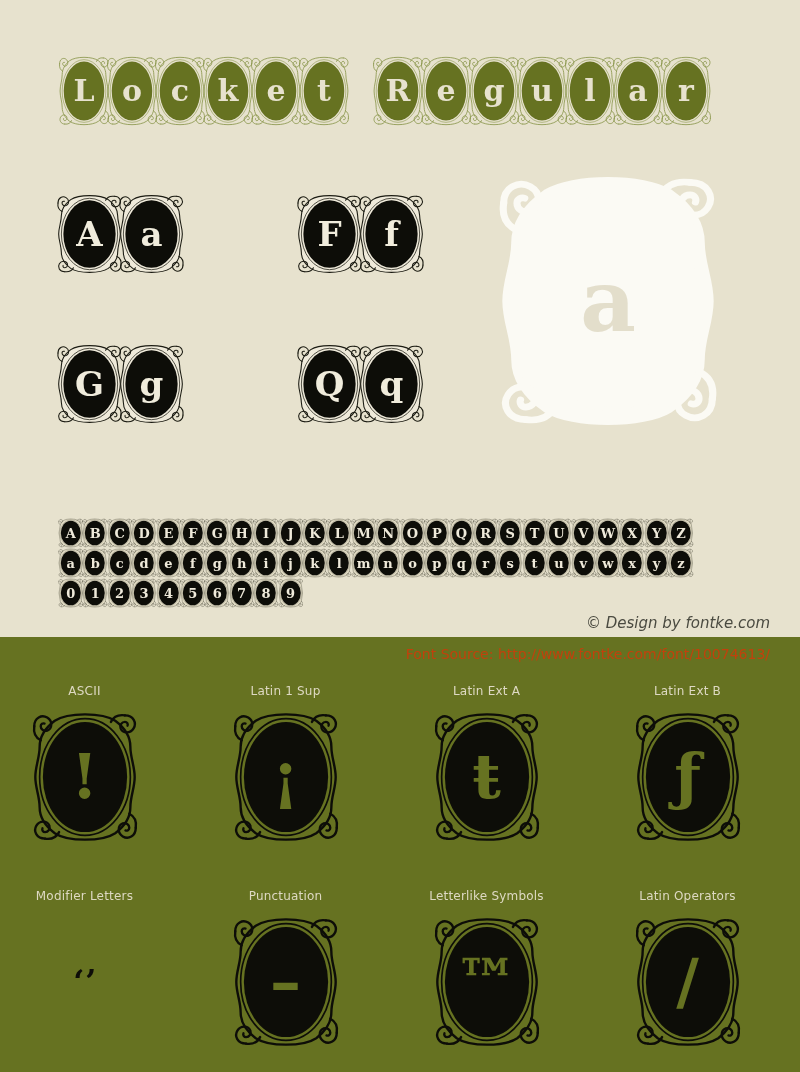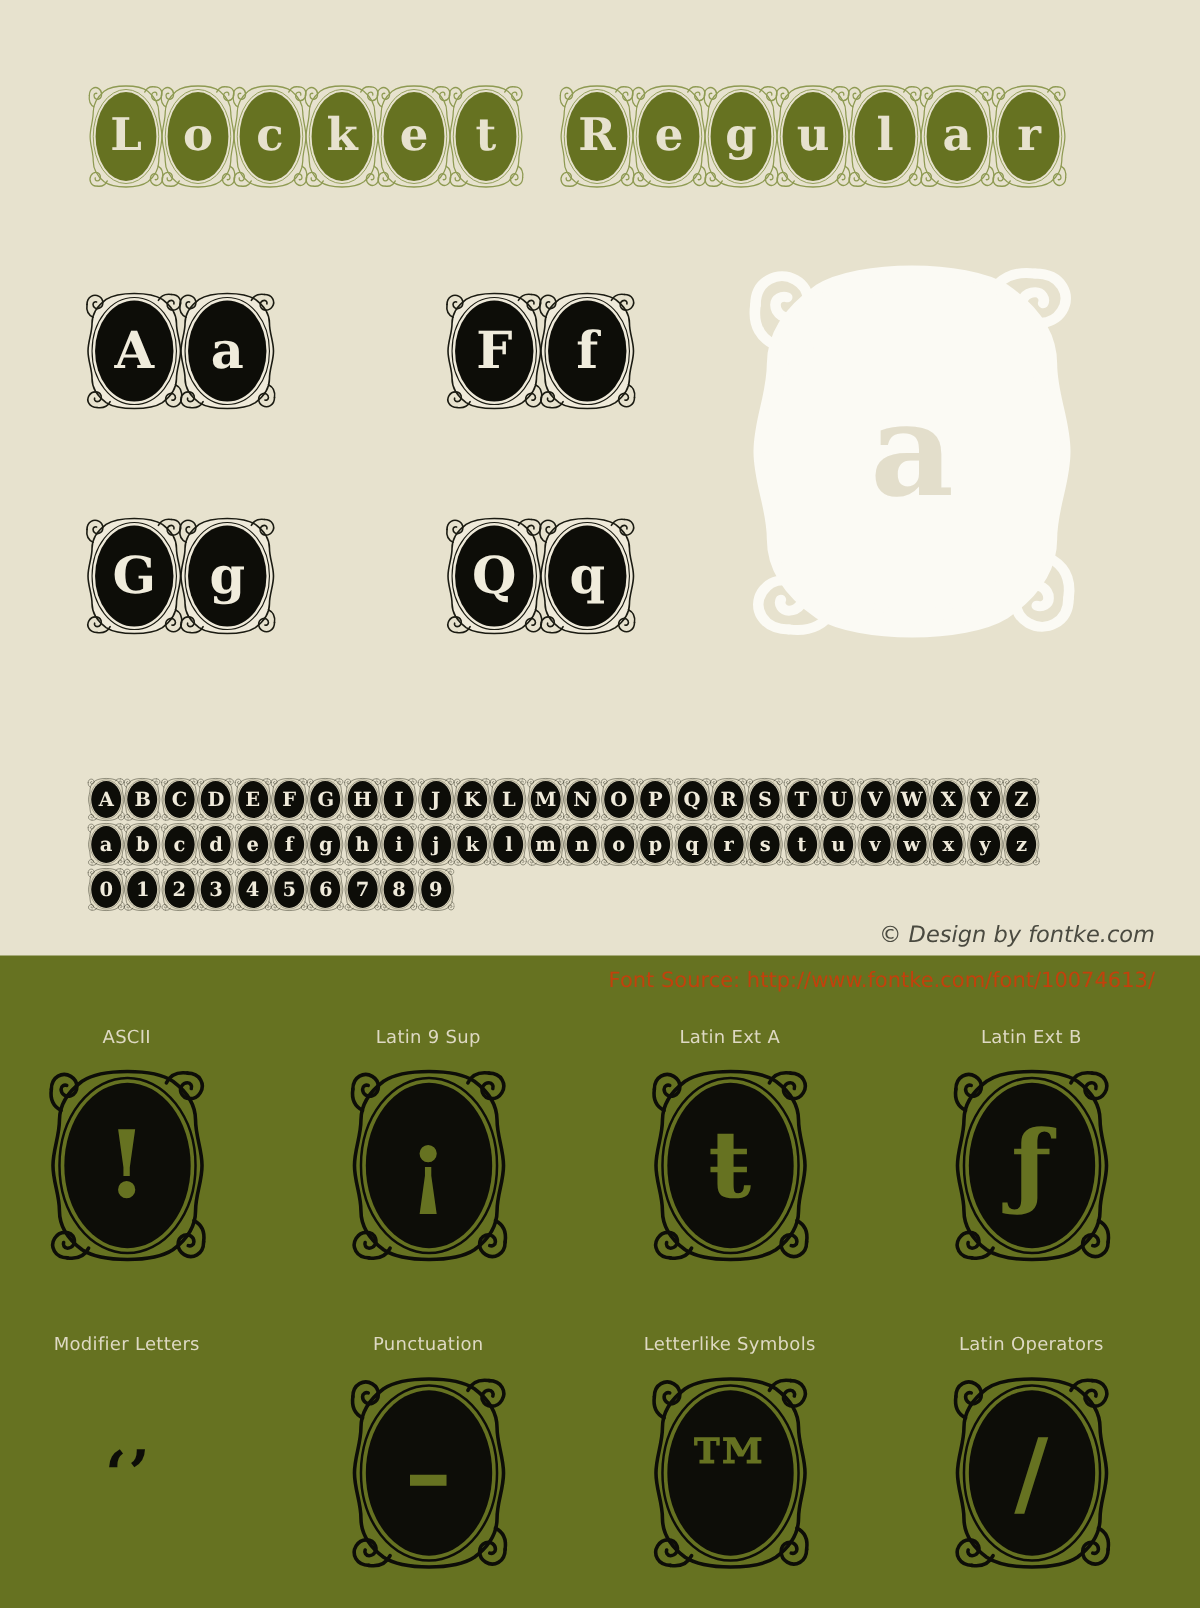--- a/index.html
+++ b/index.html
@@ -77,21 +77,21 @@
   .block-label{
     font-size:12px;color:#ded9c3;
     font-family:"DejaVu Sans", sans-serif;
     letter-spacing:.2px;margin-bottom:12px;white-space:nowrap;
   }
   .block-cell .locket{width:108px;height:134px;}
   .block-cell .glyph{font-size:62px;color:#667221;}
   .block-cell .bare-glyph{
     height:134px;display:flex;align-items:center;justify-content:center;
     font-family:"DejaVu Serif", serif;font-weight:700;
-    font-size:42px;color:#0d0d08;
+    font-size:32px;color:#0d0d08;
   }
 </style>
 </head>
 <body>
 
 <div class="page">
 
   <div id="title-row"><div class="locket"><svg viewBox="0 0 100 124" preserveAspectRatio="none" xmlns="http://www.w3.org/2000/svg">
           <path d="M 22,10 C 34,2 66,2 78,10 C 86,16 92,24 92,34 C 92,44 96,52 96,62 C 96,72 92,80 92,90 C 92,100 86,108 78,114 C 66,122 34,122 22,114 C 14,108 8,100 8,90 C 8,80 4,72 4,62 C 4,52 8,44 8,34 C 8,24 14,16 22,10 Z" fill="none" stroke="#8e9a52" stroke-width="1.6"></path>
           <ellipse cx="50" cy="62" rx="42" ry="54" fill="none" stroke="#8e9a52" stroke-width="1.1199999999999999"></ellipse>
@@ -1815,21 +1815,21 @@
             </g>
             <g transform="translate(14,108) rotate(270)">
               <path d="M -11,-1 C -11,-9 -4,-12 1,-9 C 6,-6 6,1 1,3 C -2,4 -5,2 -5,-1 C -5,-3 -3,-4 -1.5,-3.4" fill="none" stroke="#0d0d08" stroke-width="2.2" stroke-linecap="round"></path>
               <path d="M -11,-1 C -12,6 -9,10 -5,12" fill="none" stroke="#0d0d08" stroke-width="2.2" stroke-linecap="round"></path>
             </g>
           </svg>
           <span class="glyph">!</span>
         </div>
       </div>
       <div class="block-cell">
-        <div class="block-label">Latin 9 Sup</div>
+        <div class="block-label">Latin 1 Sup</div>
         <div class="locket">
           <svg viewBox="0 0 100 124" preserveAspectRatio="none" xmlns="http://www.w3.org/2000/svg">
             <path d="M 22,10 C 34,2 66,2 78,10 C 86,16 92,24 92,34 C 92,44 96,52 96,62 C 96,72 92,80 92,90 C 92,100 86,108 78,114 C 66,122 34,122 22,114 C 14,108 8,100 8,90 C 8,80 4,72 4,62 C 4,52 8,44 8,34 C 8,24 14,16 22,10 Z" fill="#667221" stroke="#0d0d08" stroke-width="2.2"></path>
             <ellipse cx="50" cy="62" rx="42" ry="54" fill="none" stroke="#0d0d08" stroke-width="1.54"></ellipse>
             <ellipse cx="50" cy="62" rx="39" ry="51" fill="#0d0d08"></ellipse>
             <g transform="translate(14,16) rotate(0)">
               <path d="M -11,-1 C -11,-9 -4,-12 1,-9 C 6,-6 6,1 1,3 C -2,4 -5,2 -5,-1 C -5,-3 -3,-4 -1.5,-3.4" fill="none" stroke="#0d0d08" stroke-width="2.2" stroke-linecap="round"></path>
               <path d="M -11,-1 C -12,6 -9,10 -5,12" fill="none" stroke="#0d0d08" stroke-width="2.2" stroke-linecap="round"></path>
             </g>
             <g transform="translate(86,16) rotate(90)">

